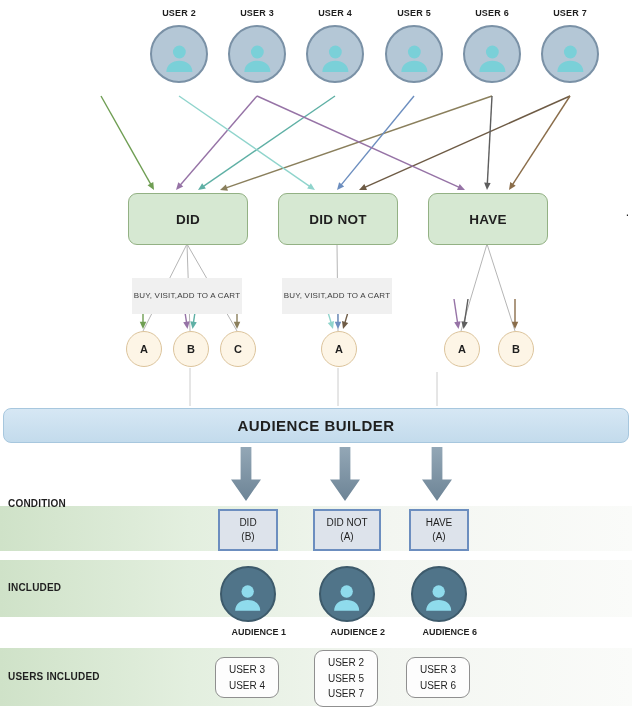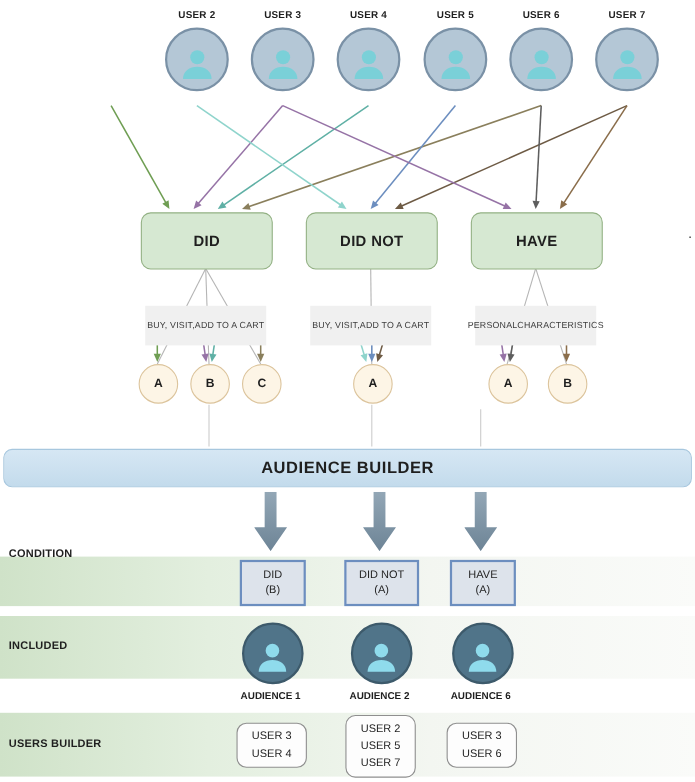--- a/index.html
+++ b/index.html
@@ -50,21 +50,21 @@
 
   .cond{position:absolute;top:509px;height:38px;z-index:3;
     background:var(--condition-box-bg);border:2px solid var(--condition-box-border);
     display:flex;flex-direction:column;align-items:center;justify-content:center;
     font-size:10px;line-height:1.4;}
 
   .aud{position:absolute;top:566px;width:52px;height:52px;border-radius:50%;z-index:3;
     background:var(--audience-circle-bg);border:2px solid var(--audience-circle-border);
     display:flex;align-items:center;justify-content:center;overflow:hidden;}
   .aud .person{fill:var(--audience-person);}
-  .aud-label{position:absolute;top:627px;width:80px;text-align:center;
+  .aud-label{position:absolute;top:627px;width:80px;text-align:right;
     font-size:9px;font-weight:bold;z-index:3;}
 
   .ubox{position:absolute;width:62px;z-index:3;padding:4px 0;
     background:var(--users-box-bg);border:1.5px solid var(--users-box-border);border-radius:9px;
     display:flex;flex-direction:column;align-items:center;justify-content:center;
     font-size:10px;line-height:1.55;}
 
   .dot{position:absolute;right:3px;top:205px;font-size:12px;z-index:3;}
 </style>
 </head>
@@ -184,45 +184,41 @@
   <div class="gbox" style="left:428px">HAVE</div>
 
   <div class="sub" style="left:132px">
     <span>BUY, VISIT,</span>
     <span>ADD TO A CART</span>
   </div>
   <div class="sub" style="left:282px">
     <span>BUY, VISIT,</span>
     <span>ADD TO A CART</span>
   </div>
-  <div class="sub" style="left:432px">
-    <span>PERSONAL</span>
-    <span>CHARACTERISTICS</span>
-  </div>
 
   <div class="cc" style="left:126px">A</div>
   <div class="cc" style="left:173px">B</div>
   <div class="cc" style="left:220px">C</div>
   <div class="cc" style="left:321px">A</div>
   <div class="cc" style="left:444px">A</div>
   <div class="cc" style="left:498px">B</div>
 
   <div class="builder">AUDIENCE BUILDER</div>
 
   <div class="barrow" style="left:231px"></div>
   <div class="barrow" style="left:330px"></div>
   <div class="barrow" style="left:422px"></div>
 
   <div class="band band-condition"></div>
   <div class="band band-audience"></div>
   <div class="band band-users"></div>
 
   <div class="row-label" style="top:498px">CONDITION</div>
   <div class="row-label" style="top:582px">INCLUDED</div>
-  <div class="row-label" style="top:671px">USERS BUILDER</div>
+  <div class="row-label" style="top:671px">USERS INCLUDED</div>
 
   <div class="cond" style="left:218px;width:56px">
     <span>DID</span>
     <span>(B)</span>
   </div>
   <div class="cond" style="left:313px;width:64px">
     <span>DID NOT</span>
     <span>(A)</span>
   </div>
   <div class="cond" style="left:409px;width:56px">

